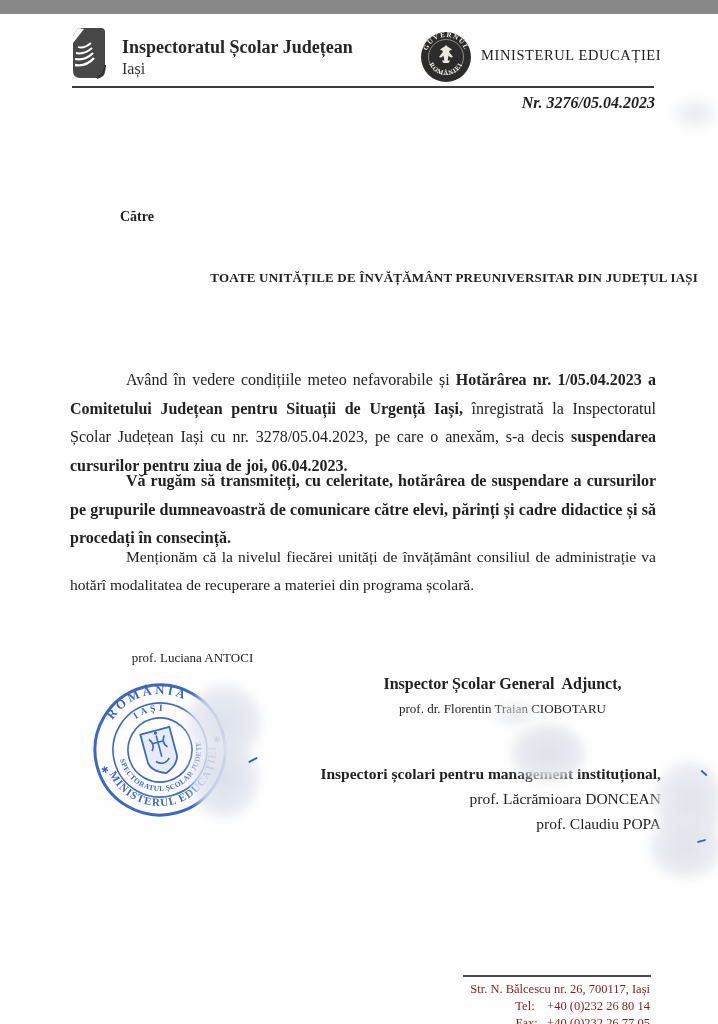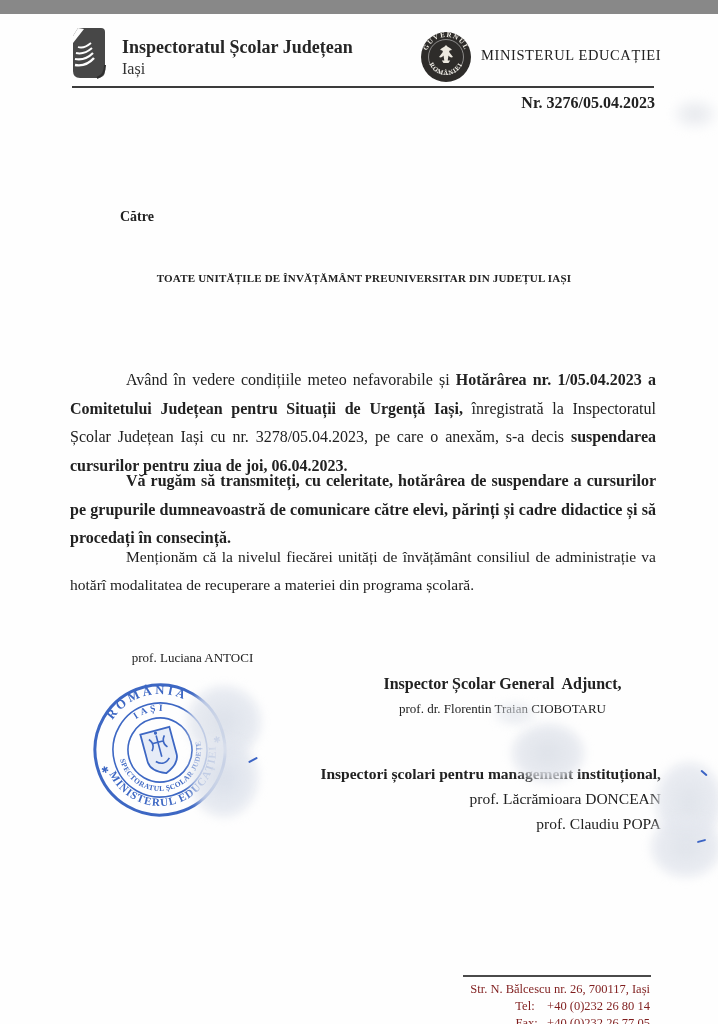--- a/index.html
+++ b/index.html
@@ -12,25 +12,25 @@
     color:#212121;
     overflow:hidden;
   }
   .abs{position:absolute;}
   
   .org-name{left:122px;top:22px;line-height:22px;}
   .org-line1{font-size:18px;font-weight:bold;color:#262626;}
   .org-line2{font-size:16px;color:#333;}
   .ministry{left:481px;top:33px;font-size:14.5px;letter-spacing:.6px;color:#222;}
   .header-rule{left:72px;top:72px;width:582px;height:2px;background:#3c3c3c;}
-  .reg-number{right:63px;top:80px;font-size:16px;font-weight:bold;}
+  .reg-number{right:63px;top:80px;font-size:16px;font-weight:bold;font-style:italic;}
   
   .salutation{left:120px;top:195px;font-size:14px;font-weight:bold;}
-  .recipient{left:30px;right:20px;top:249px;text-align:center;font-weight:bold;
-    font-size:11px;line-height:30px;letter-spacing:.2px;}
+  .recipient{left:30px;right:20px;top:249px;text-align:right;font-weight:bold;
+    font-size:13px;line-height:30px;letter-spacing:.2px;}
   .para{left:70px;width:586px;text-align:justify;}
   .p1{top:352px;font-size:16px;line-height:28.5px;text-indent:56px;}
   .p2{top:453px;font-size:16px;line-height:28.5px;text-indent:56px;font-weight:bold;}
   .p3{top:529px;font-size:15.5px;line-height:28px;text-indent:56px;}
   
   .sig-left{left:85px;top:628px;width:215px;text-align:center;}
   .sig-title{font-size:16px;font-weight:bold;white-space:pre;}
   .sig-name{font-size:13px;margin-top:8px;}
   .sig-right{left:355px;top:661px;width:295px;text-align:center;}
   .sig-mgmt{right:57px;top:751px;text-align:right;}

